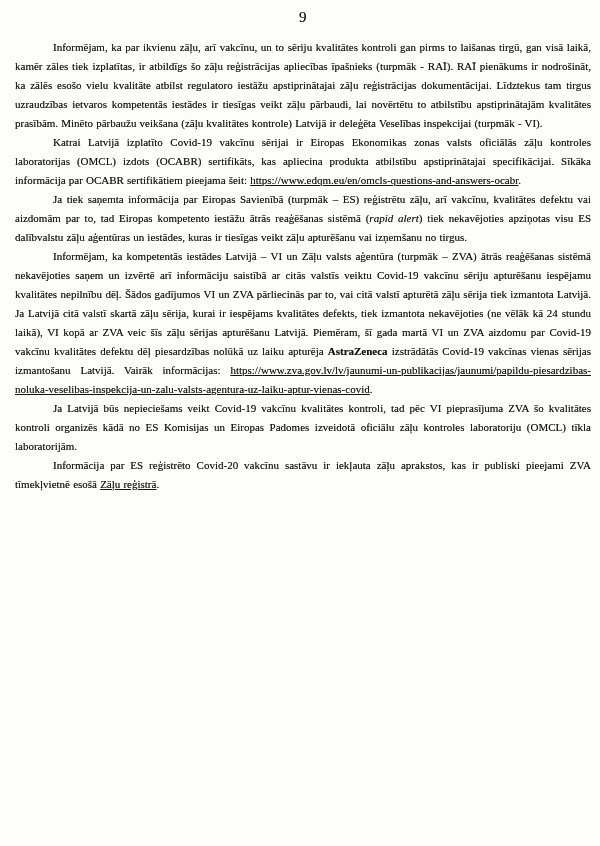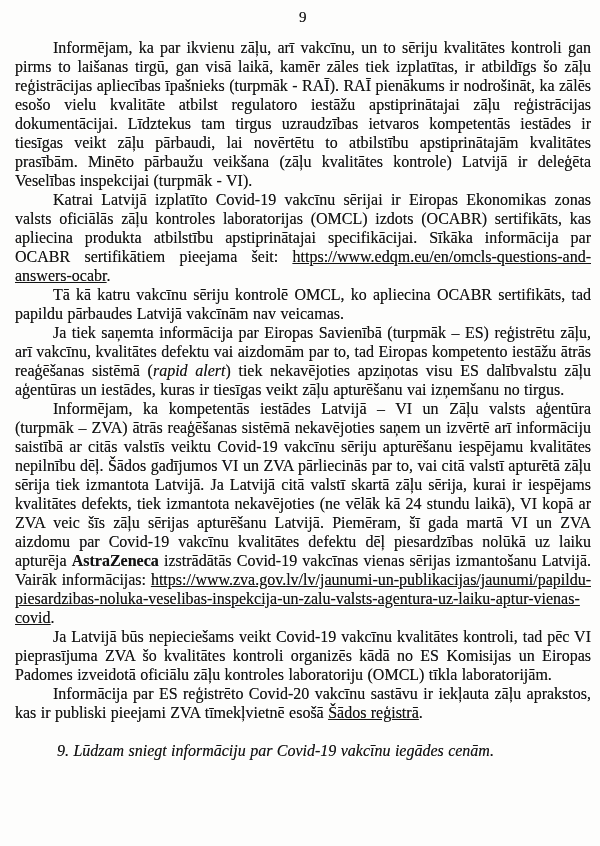--- a/index.html
+++ b/index.html
@@ -23,21 +23,21 @@
     text-align: center;
     font-size: 15px;
     line-height: 19px;
     margin-bottom: 11px;
     letter-spacing: 0.5px;
   }
   .body-text p.para {
     margin: 0;
     text-align: justify;
     text-indent: 38px;
-    font-size: 16px;
+    font-size: 11px;
     line-height: 19px;
     overflow-wrap: break-word;
     word-spacing: 0.4px;
   }
   .body-text p.para.question {
     margin-top: 19px;
     font-style: italic;
     text-indent: 42px;
   }
   .italic { font-style: italic; margin-top: 42px; }
@@ -49,20 +49,18 @@
   }
 </style>
 </head>
 <body>
 
 <div class="page">
   <div class="page-number">9</div>
   <div class="body-text" id="paragraphs">
       <p class="para"><span>Informējam, ka par ikvienu zāļu, arī vakcīnu, un to sēriju kvalitātes kontroli gan pirms to laišanas tirgū, gan visā laikā, kamēr zāles tiek izplatītas, ir atbildīgs šo zāļu reģistrācijas apliecības īpašnieks (turpmāk - RAĪ). RAĪ pienākums ir nodrošināt, ka zālēs esošo vielu kvalitāte atbilst regulatoro iestāžu apstiprinātajai zāļu reģistrācijas dokumentācijai. Līdztekus tam tirgus uzraudzības ietvaros kompetentās iestādes ir tiesīgas veikt zāļu pārbaudi, lai novērtētu to atbilstību apstiprinātajām kvalitātes prasībām. Minēto pārbaužu veikšana (zāļu kvalitātes kontrole) Latvijā ir deleģēta Veselības inspekcijai (turpmāk - VI).</span></p>
       <p class="para"><span>Katrai Latvijā izplatīto Covid-19 vakcīnu sērijai ir Eiropas Ekonomikas zonas valsts oficiālās zāļu kontroles laboratorijas (OMCL) izdots (OCABR) sertifikāts, kas apliecina produkta atbilstību apstiprinātajai specifikācijai. Sīkāka informācija par OCABR sertifikātiem pieejama šeit: </span><span class="link">https://www.edqm.eu/en/omcls-questions-and-answers-ocabr</span><span>.</span></p>
-      <p class="para"><span>Tā kā katru vakcīnu sēriju kontrolē OMCL, ko apliecina OCABR sertifikāts, tad papildu pārbaudes Latvijā vakcīnām nav veicamas.</span></p>
       <p class="para"><span>Ja tiek saņemta informācija par Eiropas Savienībā (turpmāk – ES) reģistrētu zāļu, arī vakcīnu, kvalitātes defektu vai aizdomām par to, tad Eiropas kompetento iestāžu ātrās reaģēšanas sistēmā (</span><span class="italic">rapid alert</span><span>) tiek nekavējoties apziņotas visu ES dalībvalstu zāļu aģentūras un iestādes, kuras ir tiesīgas veikt zāļu apturēšanu vai izņemšanu no tirgus.</span></p>
       <p class="para"><span>Informējam, ka kompetentās iestādes Latvijā – VI un Zāļu valsts aģentūra (turpmāk – ZVA) ātrās reaģēšanas sistēmā nekavējoties saņem un izvērtē arī informāciju saistībā ar citās valstīs veiktu Covid-19 vakcīnu sēriju apturēšanu iespējamu kvalitātes nepilnību dēļ. Šādos gadījumos VI un ZVA pārliecinās par to, vai citā valstī apturētā zāļu sērija tiek izmantota Latvijā. Ja Latvijā citā valstī skartā zāļu sērija, kurai ir iespējams kvalitātes defekts, tiek izmantota nekavējoties (ne vēlāk kā 24 stundu laikā), VI kopā ar ZVA veic šīs zāļu sērijas apturēšanu Latvijā. Piemēram, šī gada martā VI un ZVA aizdomu par Covid-19 vakcīnu kvalitātes defektu dēļ piesardzības nolūkā uz laiku apturēja </span><span class="bold-italic">AstraZeneca</span><span> izstrādātās Covid-19 vakcīnas vienas sērijas izmantošanu Latvijā. Vairāk informācijas: </span><span class="link">https://www.zva.gov.lv/lv/jaunumi-un-publikacijas/jaunumi/papildu-piesardzibas-noluka-veselibas-inspekcija-un-zalu-valsts-agentura-uz-laiku-aptur-vienas-covid</span><span>.</span></p>
       <p class="para"><span>Ja Latvijā būs nepieciešams veikt Covid-19 vakcīnu kvalitātes kontroli, tad pēc VI pieprasījuma ZVA šo kvalitātes kontroli organizēs kādā no ES Komisijas un Eiropas Padomes izveidotā oficiālu zāļu kontroles laboratoriju (OMCL) tīkla laboratorijām.</span></p>
-      <p class="para"><span>Informācija par ES reģistrēto Covid-20 vakcīnu sastāvu ir iekļauta zāļu aprakstos, kas ir publiski pieejami ZVA tīmekļvietnē esošā </span><span class="link">Šādos reģistrā</span><span>.</span></p>
-      <p class="para question"><span>9. Lūdzam sniegt informāciju par Covid-19 vakcīnu iegādes cenām.</span></p>
+      <p class="para"><span>Informācija par ES reģistrēto Covid-20 vakcīnu sastāvu ir iekļauta zāļu aprakstos, kas ir publiski pieejami ZVA tīmekļvietnē esošā </span><span class="link">Zāļu reģistrā</span><span>.</span></p>
     </div>
 </div>
 
 </body></html>

